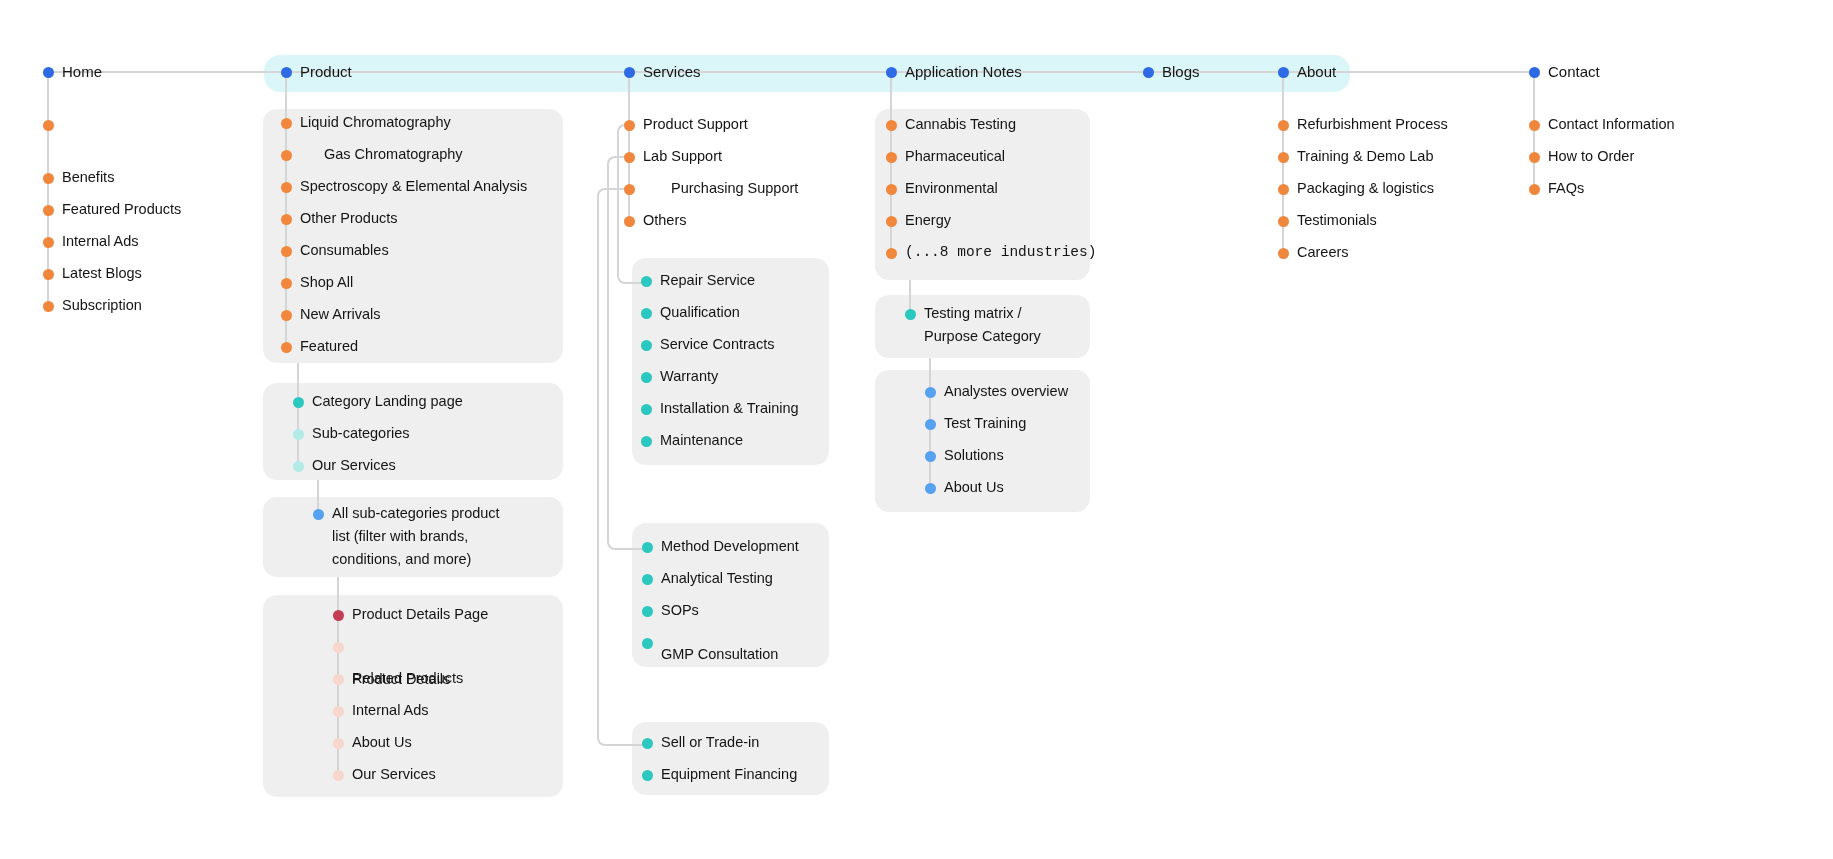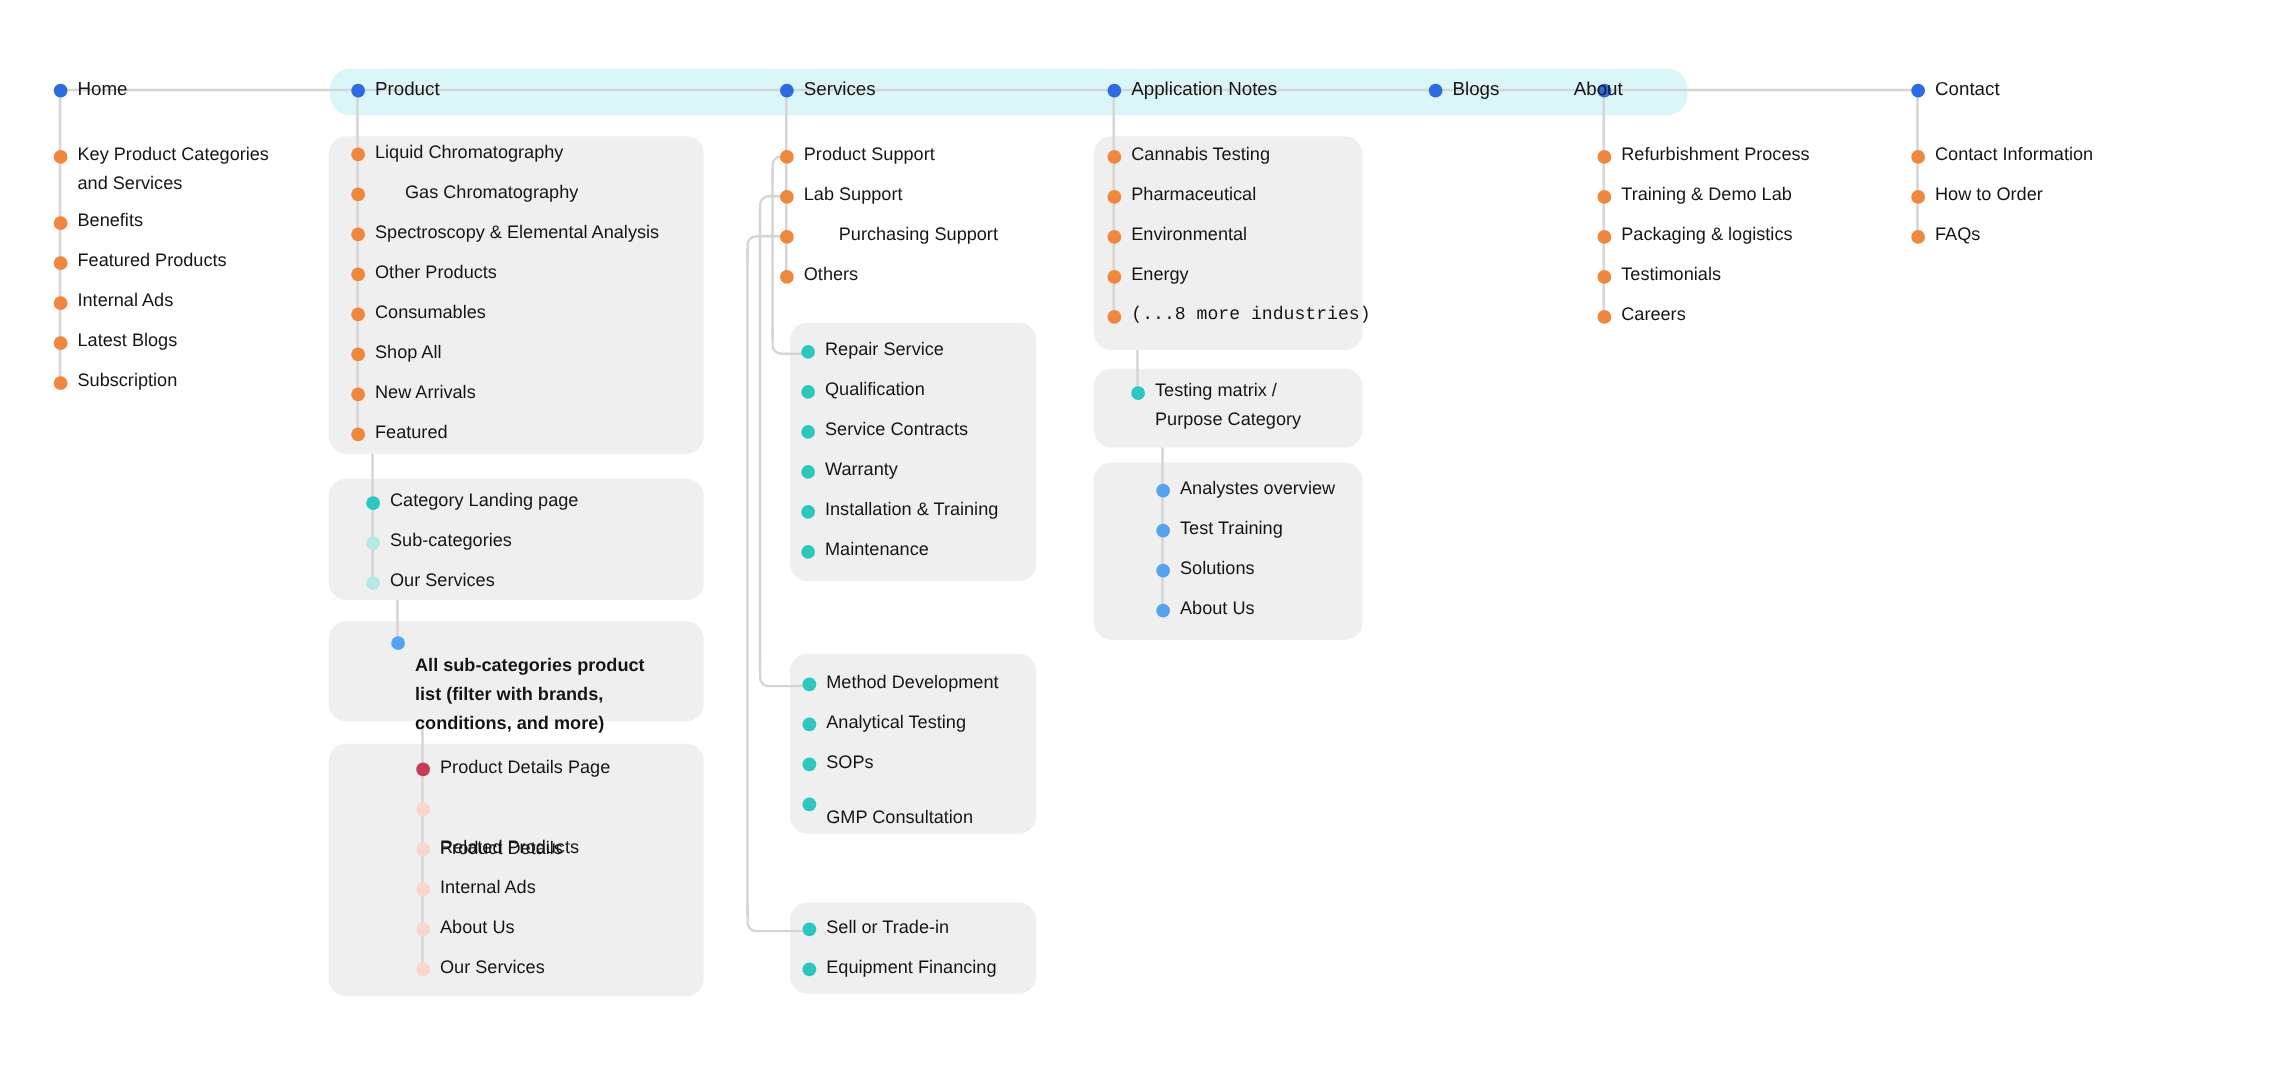--- a/index.html
+++ b/index.html
@@ -16,22 +16,20 @@
   .navlbl{font-size:15px;}
 </style>
 </head>
 <body>
 
 <div id="stage">
     <div class="band" style="left: 264px; top: 55px; width: 1086px; height: 37px; background: rgb(218, 246, 248);"></div>
     <div class="hline" style="left: 48px; top: 71px; width: 1486px; height: 2px; background: rgb(213, 213, 213);"></div>
     <div class="vline" style="left: 47px; top: 72px; width: 2px; height: 234px; background: rgb(213, 213, 213);"></div>
     <div class="dot" style="left: 42.5px; top: 119.5px; background: rgb(240, 135, 60);"></div>
-    <div class="lbl" style="left: 62px; top: 113px;">Key Product Categories
-and Services</div>
     <div class="dot" style="left: 42.5px; top: 172.5px; background: rgb(240, 135, 60);"></div>
     <div class="lbl" style="left: 62px; top: 166px;">Benefits</div>
     <div class="dot" style="left: 42.5px; top: 204.5px; background: rgb(240, 135, 60);"></div>
     <div class="lbl" style="left: 62px; top: 198px;">Featured Products</div>
     <div class="dot" style="left: 42.5px; top: 236.5px; background: rgb(240, 135, 60);"></div>
     <div class="lbl" style="left: 62px; top: 230px;">Internal Ads</div>
     <div class="dot" style="left: 42.5px; top: 268.5px; background: rgb(240, 135, 60);"></div>
     <div class="lbl" style="left: 62px; top: 262px;">Latest Blogs</div>
     <div class="dot" style="left: 42.5px; top: 300.5px; background: rgb(240, 135, 60);"></div>
     <div class="lbl" style="left: 62px; top: 294px;">Subscription</div>
@@ -58,21 +56,21 @@
     <div class="lbl" style="left: 300px; top: 335px;">Featured</div>
     <div class="box" style="left: 263px; top: 383px; width: 300px; height: 97px; background: rgb(239, 239, 239);"></div>
     <div class="dot" style="left: 292.5px; top: 396.5px; background: rgb(43, 200, 192);"></div>
     <div class="lbl" style="left: 312px; top: 390px;">Category Landing page</div>
     <div class="dot" style="left: 292.5px; top: 428.5px; background: rgb(179, 234, 230);"></div>
     <div class="lbl" style="left: 312px; top: 422px;">Sub-categories</div>
     <div class="dot" style="left: 292.5px; top: 460.5px; background: rgb(179, 234, 230);"></div>
     <div class="lbl" style="left: 312px; top: 454px;">Our Services</div>
     <div class="box" style="left: 263px; top: 497px; width: 300px; height: 80px; background: rgb(239, 239, 239);"></div>
     <div class="dot" style="left: 312.5px; top: 508.5px; background: rgb(85, 162, 241);"></div>
-    <div class="lbl" style="left: 332px; top: 522px; font-weight: bold;">All sub-categories product
+    <div class="lbl" style="left: 332px; top: 502px;">All sub-categories product
 list (filter with brands,
 conditions, and more)</div>
     <div class="box" style="left: 263px; top: 595px; width: 300px; height: 202px; background: rgb(239, 239, 239);"></div>
     <div class="dot" style="left: 332.5px; top: 609.5px; background: rgb(196, 61, 85);"></div>
     <div class="lbl" style="left: 352px; top: 603px;">Product Details Page</div>
     <div class="dot" style="left: 332.5px; top: 641.5px; background: rgb(247, 215, 203);"></div>
     <div class="lbl" style="left: 352px; top: 668px;">Product Details</div>
     <div class="dot" style="left: 332.5px; top: 673.5px; background: rgb(247, 215, 203);"></div>
     <div class="lbl" style="left: 352px; top: 667px;">Related Products</div>
     <div class="dot" style="left: 332.5px; top: 705.5px; background: rgb(247, 215, 203);"></div>
@@ -175,16 +173,16 @@
     <div class="lbl navlbl" style="left: 62px; top: 60px;">Home</div>
     <div class="dot" style="left: 280.5px; top: 66.5px; background: rgb(45, 106, 227);"></div>
     <div class="lbl navlbl" style="left: 300px; top: 60px;">Product</div>
     <div class="dot" style="left: 623.5px; top: 66.5px; background: rgb(45, 106, 227);"></div>
     <div class="lbl navlbl" style="left: 643px; top: 60px;">Services</div>
     <div class="dot" style="left: 885.5px; top: 66.5px; background: rgb(45, 106, 227);"></div>
     <div class="lbl navlbl" style="left: 905px; top: 60px;">Application Notes</div>
     <div class="dot" style="left: 1142.5px; top: 66.5px; background: rgb(45, 106, 227);"></div>
     <div class="lbl navlbl" style="left: 1162px; top: 60px;">Blogs</div>
     <div class="dot" style="left: 1277.5px; top: 66.5px; background: rgb(45, 106, 227);"></div>
-    <div class="lbl navlbl" style="left: 1259px; top: 60px;">About</div>
+    <div class="lbl navlbl" style="left: 1297px; top: 60px;">About</div>
     <div class="dot" style="left: 1528.5px; top: 66.5px; background: rgb(45, 106, 227);"></div>
     <div class="lbl navlbl" style="left: 1548px; top: 60px;">Contact</div>
   </div>
 
 </body></html>

